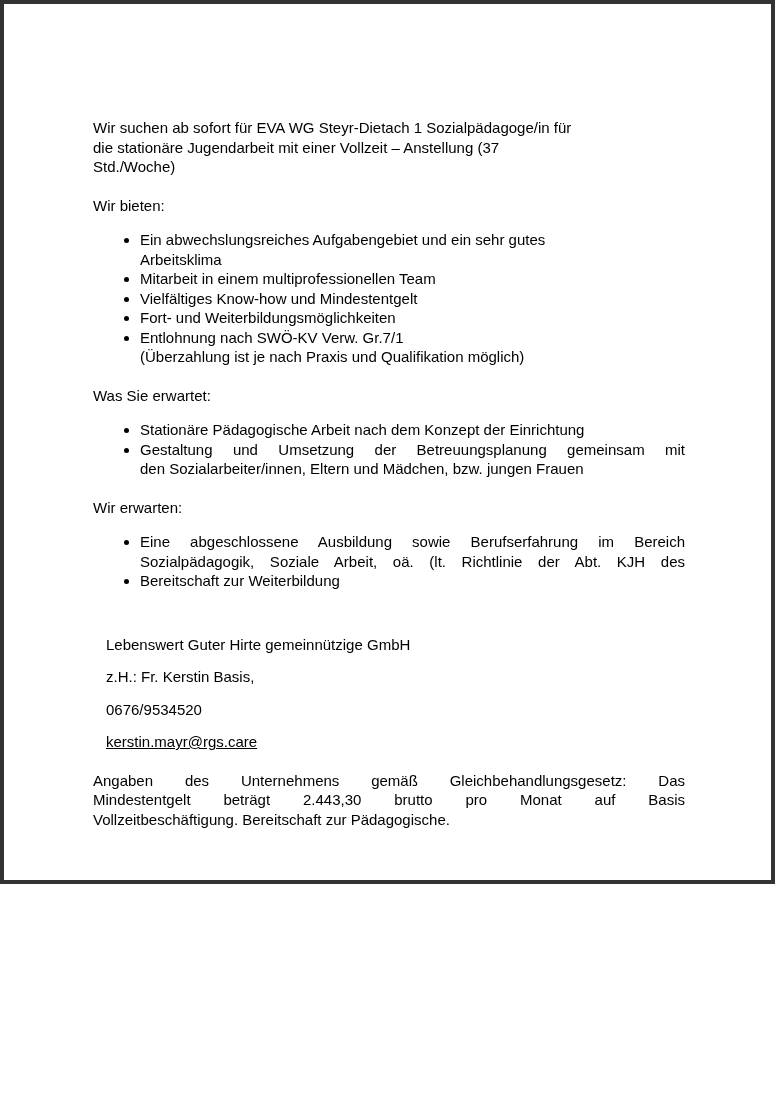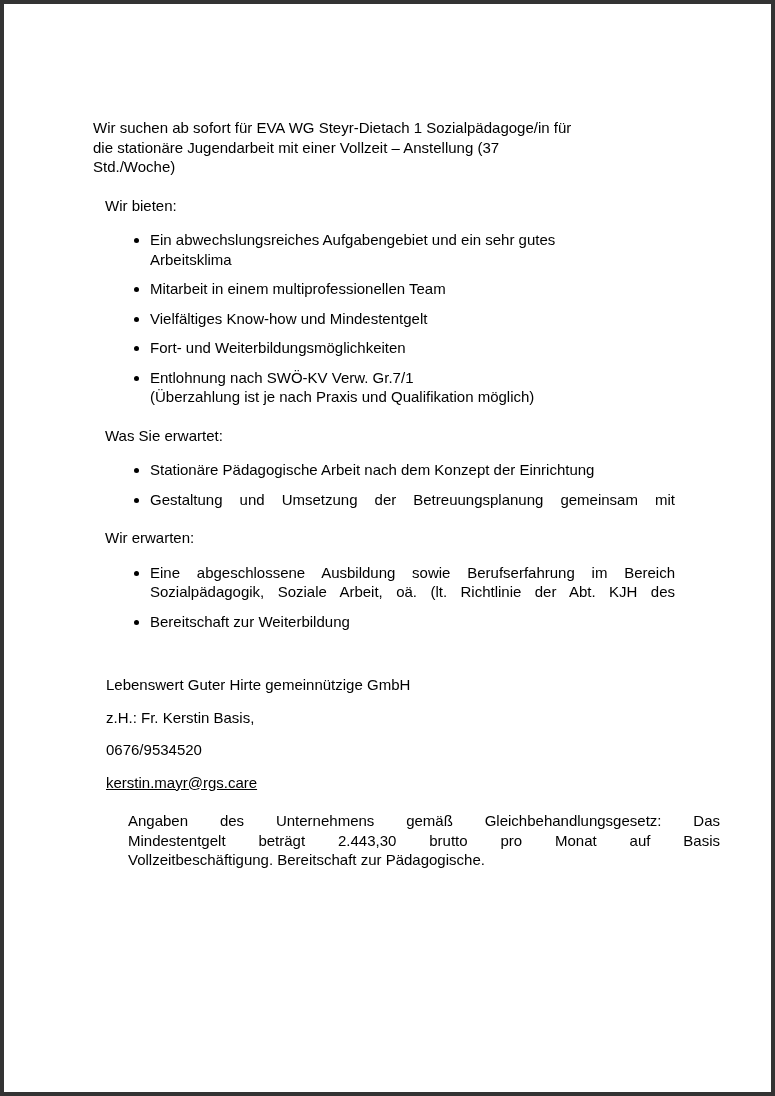--- a/index.html
+++ b/index.html
@@ -3,49 +3,49 @@
 <meta charset="utf-8">
 <style>
   html, body {
     margin: 0;
     padding: 0;
     background: #ffffff;
   }
   .page {
     position: relative;
     width: 775px;
-    height: 1096px;
+    height: 884px;
     box-sizing: border-box;
     background: #ffffff;
     border: 4px solid #333333;
     overflow: hidden;
     font-family: "Liberation Sans", "DejaVu Sans", sans-serif;
     font-size: 15px;
     line-height: 19.5px;
     color: #000000;
   }
   .content {
     box-sizing: content-box;
     padding: 114px 0 0 89px;
     width: 592px;
   }
   .para {
     margin: 0 0 19px 0;
     white-space: pre-line;
   }
   .section-title {
-    margin: 19px 0 15px 12px;
+    margin: 19px 0 15px 0;
   }
   ul.bullet-list {
     margin: 15px 0 17px 0;
     padding-left: 47px;
     list-style: disc outside;
   }
   ul.bullet-list li {
-    margin: 10px;
+    margin: 0;
     padding: 0;
   }
   .preline { white-space: pre-line; }
   
   .jline {
     text-align: justify;
     text-align-last: justify;
   }
   .jline.last {
     text-align-last: left;
@@ -56,21 +56,20 @@
   .contact-line { margin: 13px; }
   .email-link {
     color: #000000;
     text-decoration: underline;
     cursor: pointer;
     text-align: center;
   }
   .legal-block {
     margin-top: 19px;
     width: 592px;
-    margin-left: 35px;
   }
 </style>
 </head>
 <body>
 
 <div class="page">
   <div class="content">
 
     <p class="para preline">Wir suchen ab sofort für EVA WG Steyr-Dietach 1 Sozialpädagoge/in für
 die stationäre Jugendarbeit mit einer Vollzeit – Anstellung (37
@@ -86,20 +85,21 @@
       <li class="preline">Entlohnung nach SWÖ-KV Verw. Gr.7/1
 (Überzahlung ist je nach Praxis und Qualifikation möglich)</li>
     </ul>
 
     <p class="section-title">Was Sie erwartet:</p>
     <ul class="bullet-list">
       <li class="preline">Stationäre Pädagogische Arbeit nach dem Konzept der Einrichtung</li>
       <li>
         <div>
             <div class="jline">Gestaltung und Umsetzung der Betreuungsplanung gemeinsam mit</div>
+            <div class="jline last">den Sozialarbeiter/innen, Eltern und Mädchen, bzw. jungen Frauen</div>
           </div>
       </li>
     </ul>
 
     <p class="section-title">Wir erwarten:</p>
     <ul class="bullet-list">
       <li>
         <div>
             <div class="jline">Eine abgeschlossene Ausbildung sowie Berufserfahrung im Bereich</div>
             <div class="jline">Sozialpädagogik, Soziale Arbeit, oä. (lt. Richtlinie der Abt. KJH des</div>

